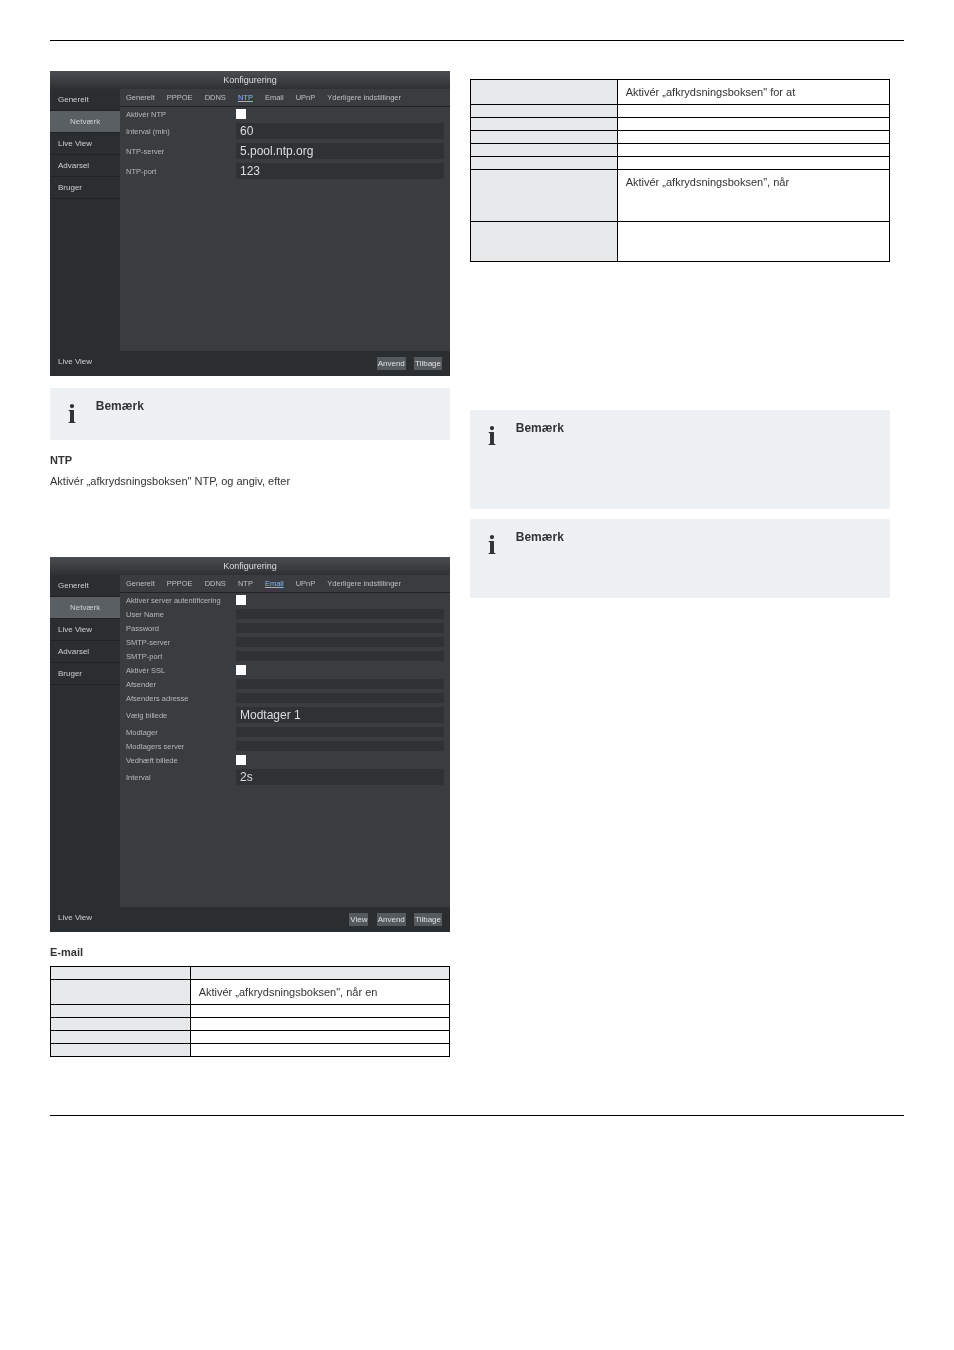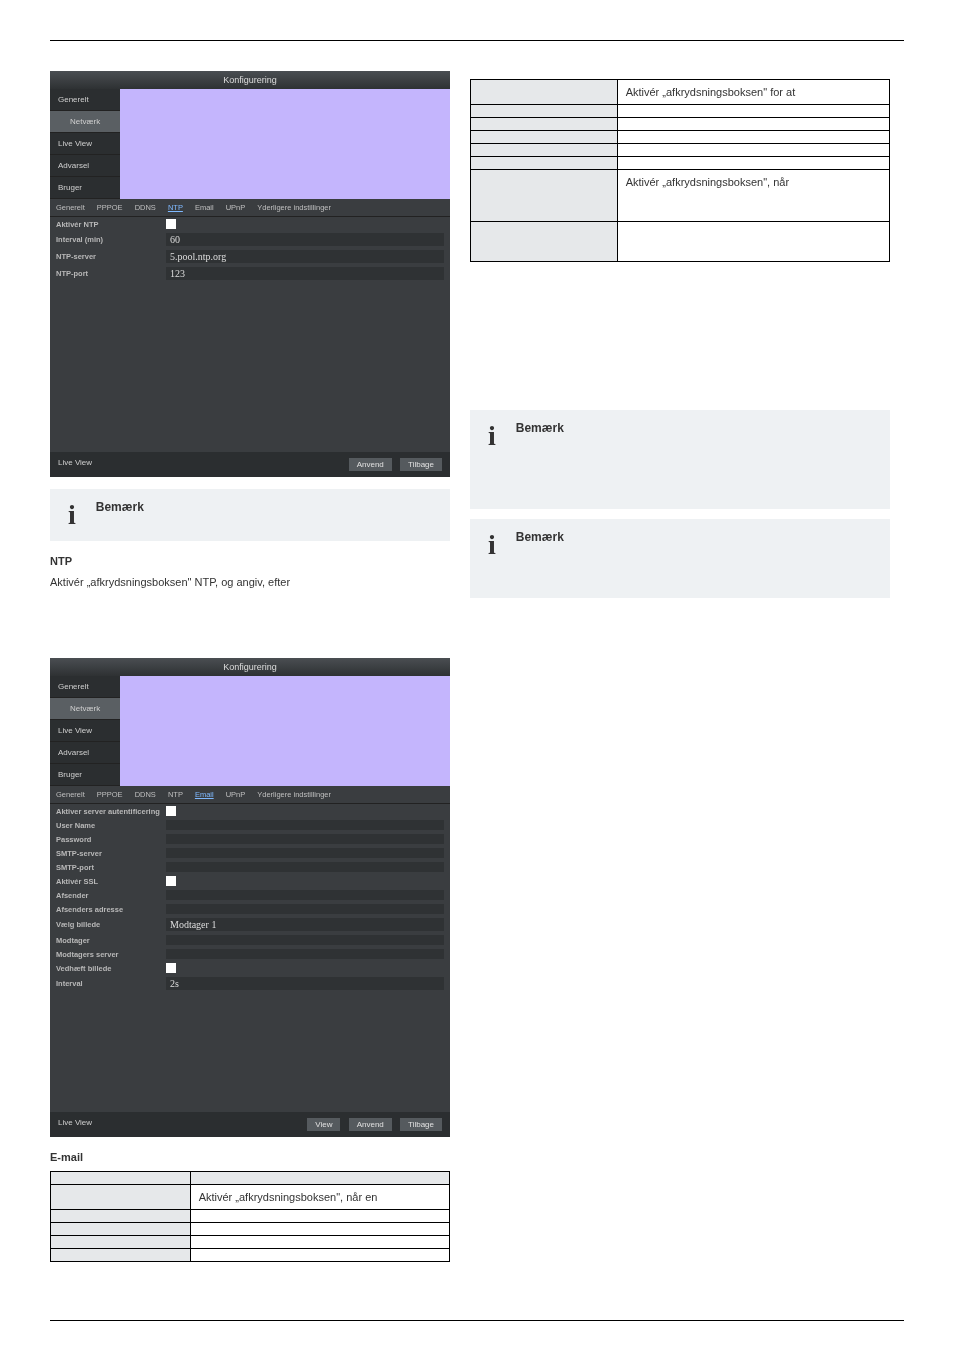--- a/index.html
+++ b/index.html
@@ -8,36 +8,36 @@
   .two-col { display: flex; gap: 20px; align-items: flex-start; }
   .left-col { width: 400px; }
   .right-col { width: 420px; }
   .info-box { background: #eef1f3; padding: 10px; margin: 10px 0; display: flex; align-items: flex-start; gap: 12px; }
   .info-icon-outer { font-size: 28px; font-weight: bold; font-family: "Times New Roman", serif; color: #333; line-height: 1; padding: 2px 8px; }
   .info-text { font-size: 11px; line-height: 1.4; }
   .small-head { font-weight: bold; font-size: 12px; margin-bottom: 2px; }
   .para { font-size: 11px; line-height: 1.4; margin: 8px 0; }
 
   
-  .shot { width: 400px; background: #c4b5fd; color: #c9c9c9; font-size: 8px; margin-bottom: 12px; }
+  .shot { width: 400px; background: #a3a3a3; color: #c9c9c9; font-size: 8px; margin-bottom: 12px; }
   .shot-title { background: linear-gradient(#4a4e52,#2e3133); text-align: center; padding: 4px; color: #ddd; font-size: 9px; }
-  .shot-body { display: flex; flex-direction: column; }
+  .shot-body { display: flex; }
   .shot-side { width: 70px; background: #2b2e30; }
   .side-item { padding: 6px 8px; color: #cfcfcf; font-size: 8px; border-bottom: 1px solid #222; }
   .side-item.sel { background: #5a5f63; padding-left: 20px; }
   .shot-main { flex: 1; background: #3a3d40; }
   .tabbar { display: flex; border-bottom: 1px solid #222; }
   .tab { padding: 4px 6px; color: #bfbfbf; font-size: 7.5px; }
   .tab.sel { color: #7fb9ff; text-decoration: underline; }
   .formrow { display: flex; align-items: center; padding: 2px 6px; }
-  .formrow .lbl { width: 110px; color: #b8b8b8; font-size: 7.5px; font-weight: bold; }
-  .formrow .val { flex: 1; background: #2f3234; color: #ddd; padding: 1px 4px; font-size: 10px; min-height: 10px; font-family: Liberation Serif, serif; }
+  .formrow .lbl { width: 110px; color: #b8b8b8; font-size: 7.5px; }
+  .formrow .val { flex: 1; background: #2f3234; color: #ddd; padding: 1px 4px; font-size: 12px; min-height: 10px; }
   .formrow .chk { width: 10px; height: 10px; background: #fff; display:inline-block; }
   .shot-footer { background: #2b2e30; display: flex; justify-content: space-between; padding: 6px 8px; font-size: 8px; color: #cfcfcf; }
-  .btn-sm { background: #555a5e; color: #e0e0e0; padding: 2px 8px; font-size: 8px; display: inline-block; margin-left: 6px; }
+  .btn-sm { background: #555a5e; color: #e0e0e0; padding: 2px 1px; font-size: 8px; display: inline-block; margin-left: 6px; }
 
   
   table.desc { border-collapse: collapse; width: 100%; margin: 8px 0 18px 0; }
   table.desc td, table.desc th { border: 1px solid #000; padding: 6px 8px; font-size: 11px; vertical-align: top; text-align: left; }
   table.desc th { background: #e6e8ea; font-weight: normal; }
   table.desc td.k { width: 35%; background: #e6e8ea; }
   h4.sub { font-size: 11px; font-weight: bold; margin: 14px 0 4px 0; }
   .footer { display:flex; justify-content: space-between; border-top:1px solid #000; padding-top:6px; font-size:10px; margin-top:40px;}
 </style>
 </head>

